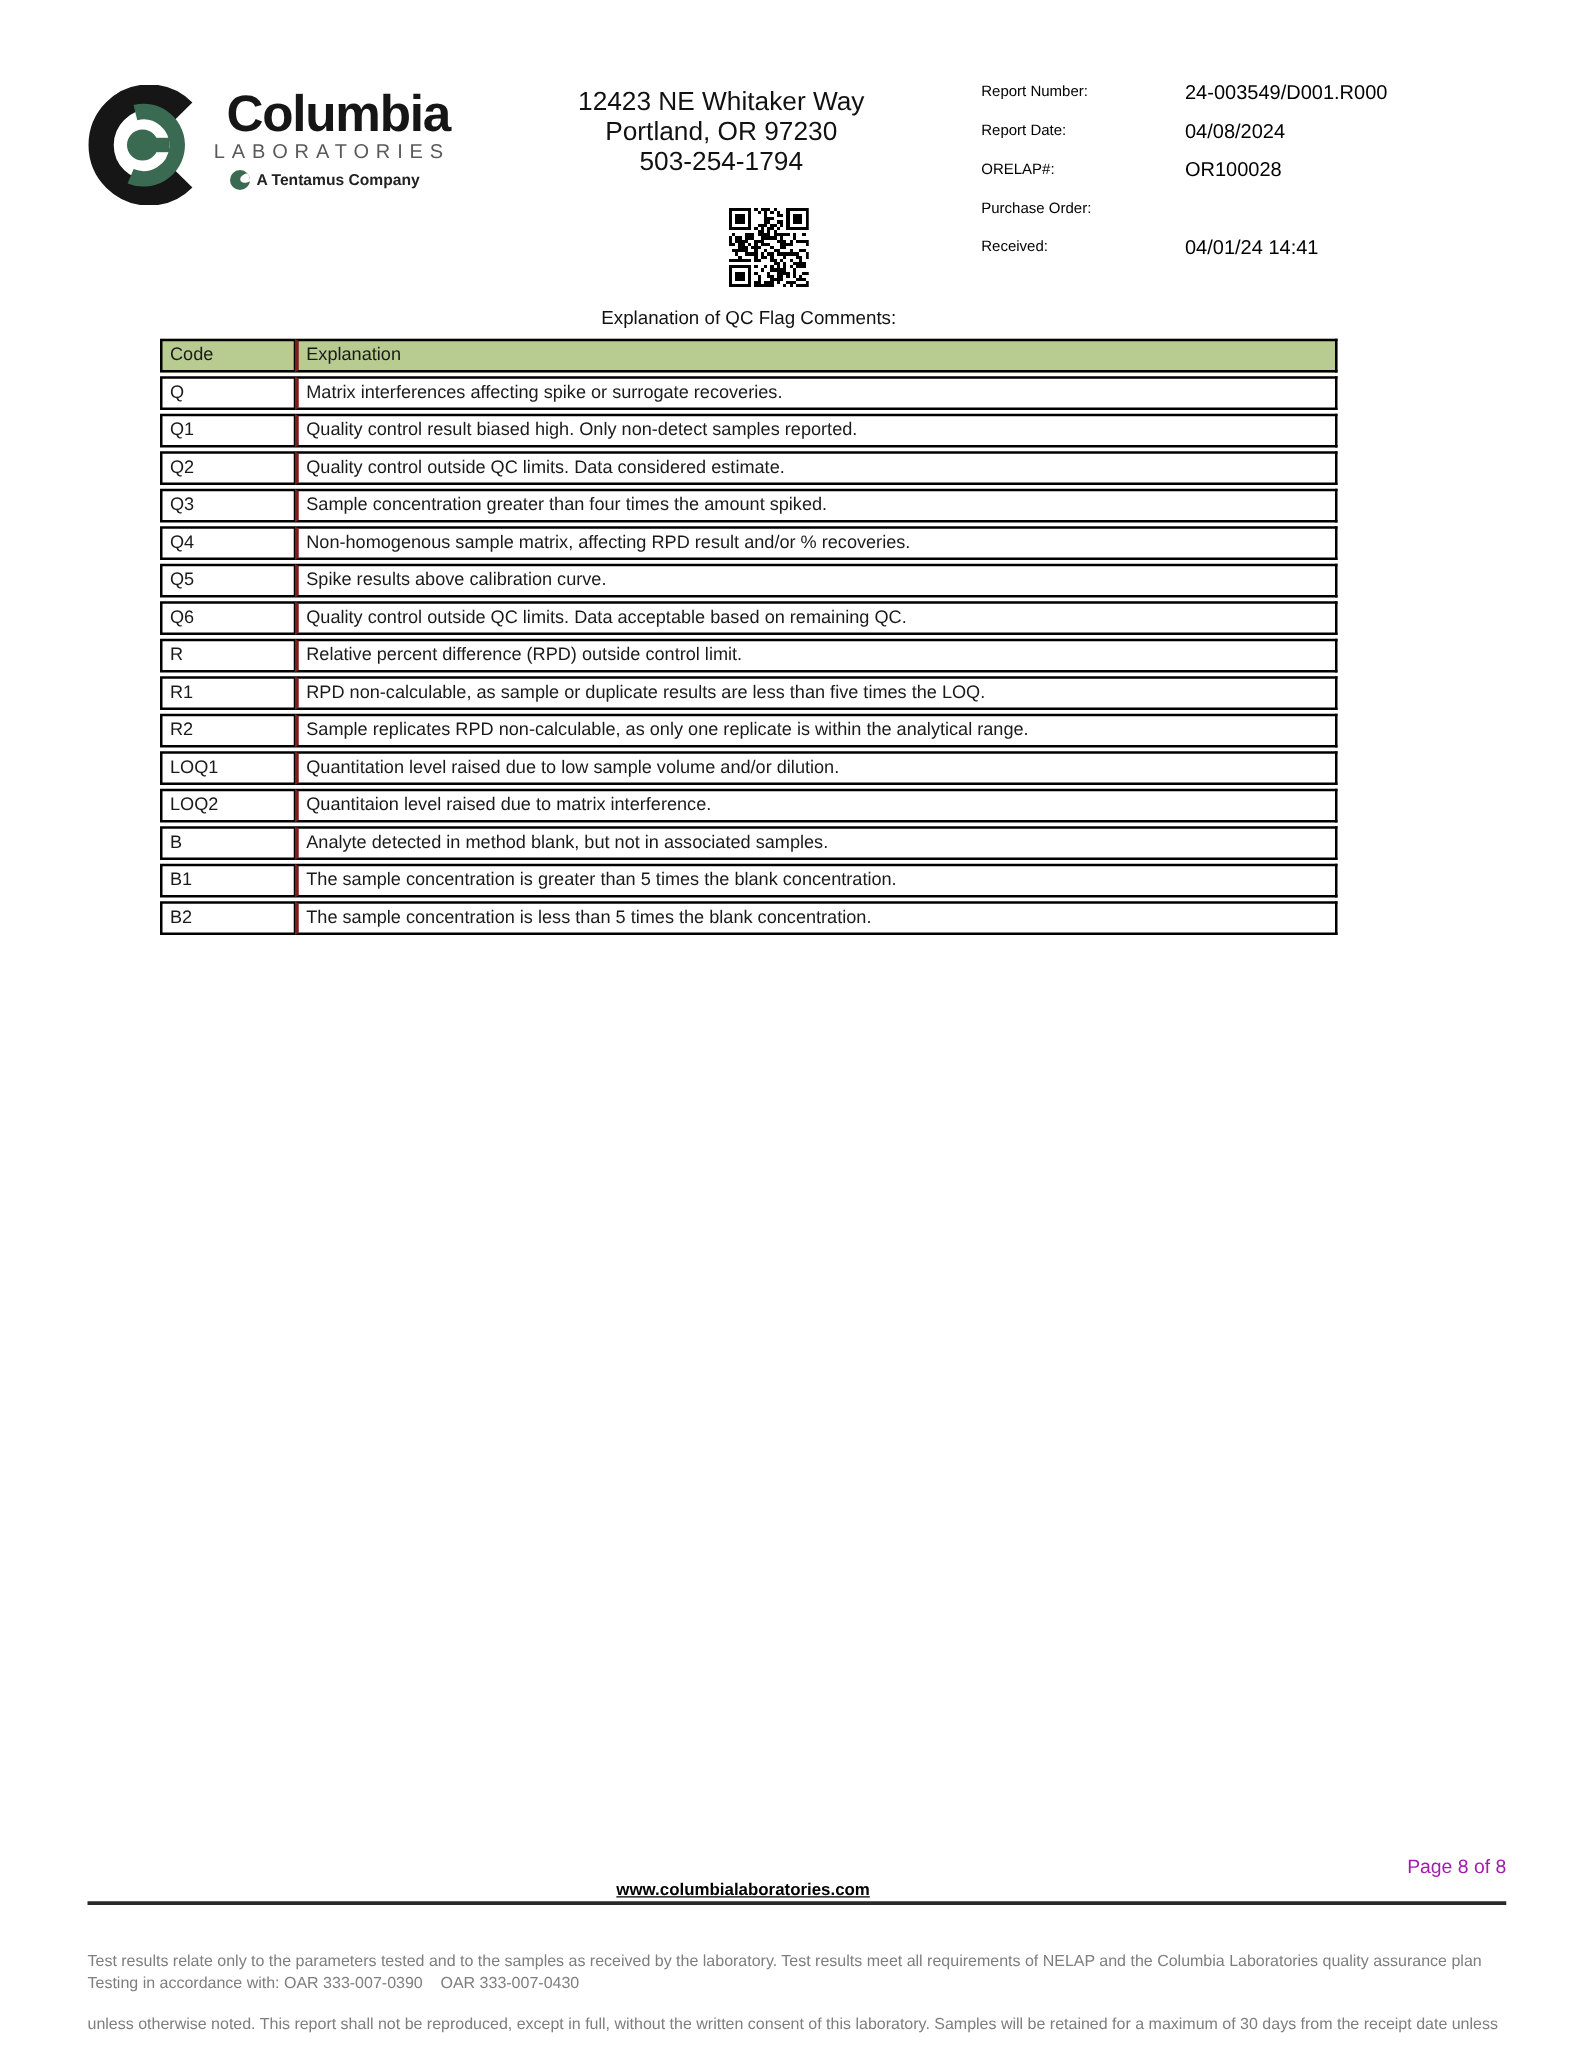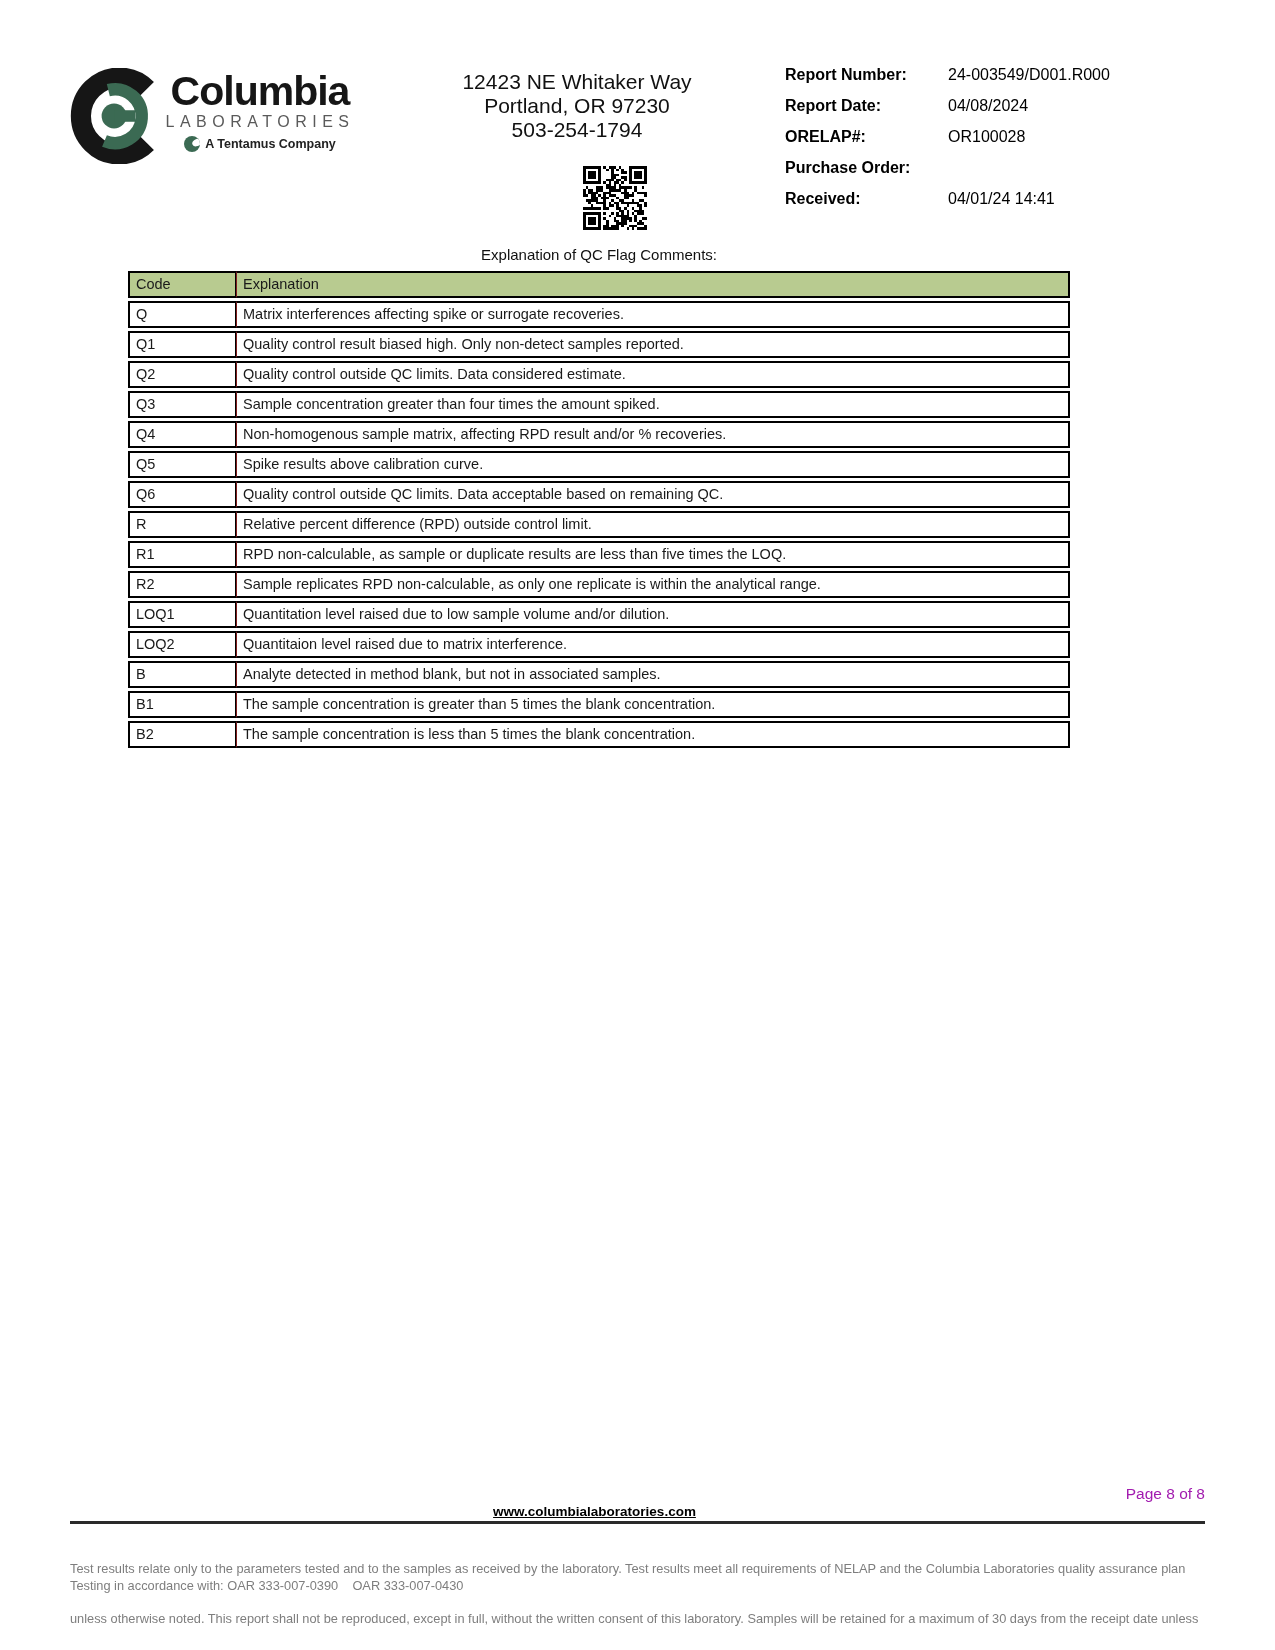--- a/index.html
+++ b/index.html
@@ -7,21 +7,21 @@
   body {
     width: 1275px; height: 1650px;
     position: relative;
     font-family: "Liberation Sans", sans-serif;
     color: #1a1a1a;
   }
 
   
   .logo-block { position: absolute; left: 68px; top: 66px; width: 290px; }
   .logo-icon { position: absolute; left: 0; top: 2px; width: 96px; height: 96px; }
-  .logo-text { position: absolute; left: 92px; top: 4px; width: 200px; text-align: center; }
+  .logo-text { position: absolute; left: 92px; top: 4px; width: 200px; text-align: right; }
   .logo-name {
     font-size: 41px; font-weight: bold; letter-spacing: -1px; color: #161616;
     line-height: 42px;
   }
   .logo-sub {
     font-size: 16px; color: #5a5a5a; letter-spacing: 5.5px; margin-top: 1px;
     line-height: 18px;
   }
   .tentamus-line {
     margin-top: 5px; display: flex; align-items: center; justify-content: center; gap: 5px;
@@ -37,21 +37,21 @@
   .address-block {
     position: absolute; left: 437px; top: 70px; width: 280px;
     text-align: center; font-size: 21px; line-height: 24px; color: #111;
   }
 
   .qr-wrap { position: absolute; left: 583px; top: 166px; width: 64px; height: 64px; }
   .qr-wrap svg { width: 100%; height: 100%; }
 
   .report-info { position: absolute; left: 785px; top: 66px; width: 420px; }
   .report-info .info-row { display: flex; height: 31px; align-items: flex-start; }
-  .report-info .info-label { width: 163px; font-weight: bold; font-size: 16px; color: #000; }
+  .report-info .info-label { width: 163px; font-weight: normal; font-size: 12px; color: #000; }
   .report-info .info-value { font-size: 16px; color: #000; }
 
   
   .qc-title {
     position: absolute; left: 128px; top: 246px; width: 942px;
     text-align: center; font-size: 15px; color: #111;
   }
   .qc-table-wrap { position: absolute; left: 128px; top: 268px; width: 942px; }
   table.qc-table {
     width: 100%;
@@ -63,21 +63,21 @@
     font-size: 14.5px;
     font-weight: normal;
     text-align: left;
     padding: 3px 20px 4px 6px;
     height: 25px;
     vertical-align: middle;
     background: #ffffff;
   }
   table.qc-table th { background: #b8cb90; }
   table.qc-table .col-code { width: 108px; border-right: 1px solid #000; }
-  table.qc-table .col-expl { border-left: 1px solid #7f1d1d; }
+  table.qc-table .col-expl { border-left: 3px solid #7f1d1d; }
 
   
   .page-number {
     position: absolute; right: 70px; top: 1485px;
     font-size: 15.5px; color: #a21caf;
   }
   .site-link {
     position: absolute; left: 0; top: 1504px; width: 1189px;
     text-align: center; font-size: 13.5px; font-weight: bold; color: #000;
     text-decoration: underline;

